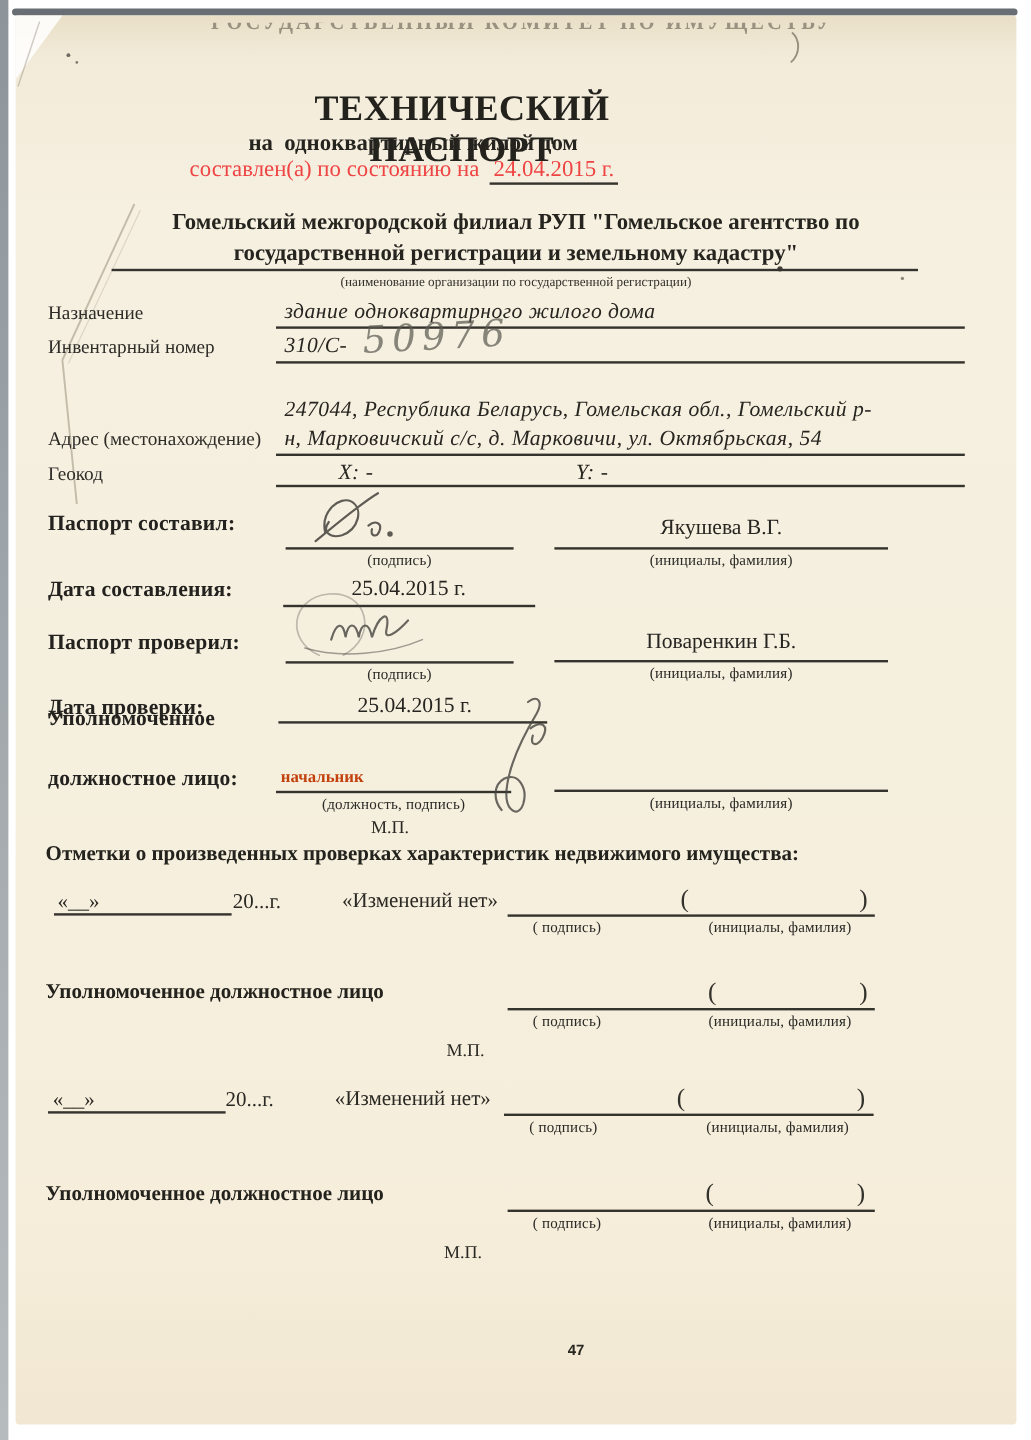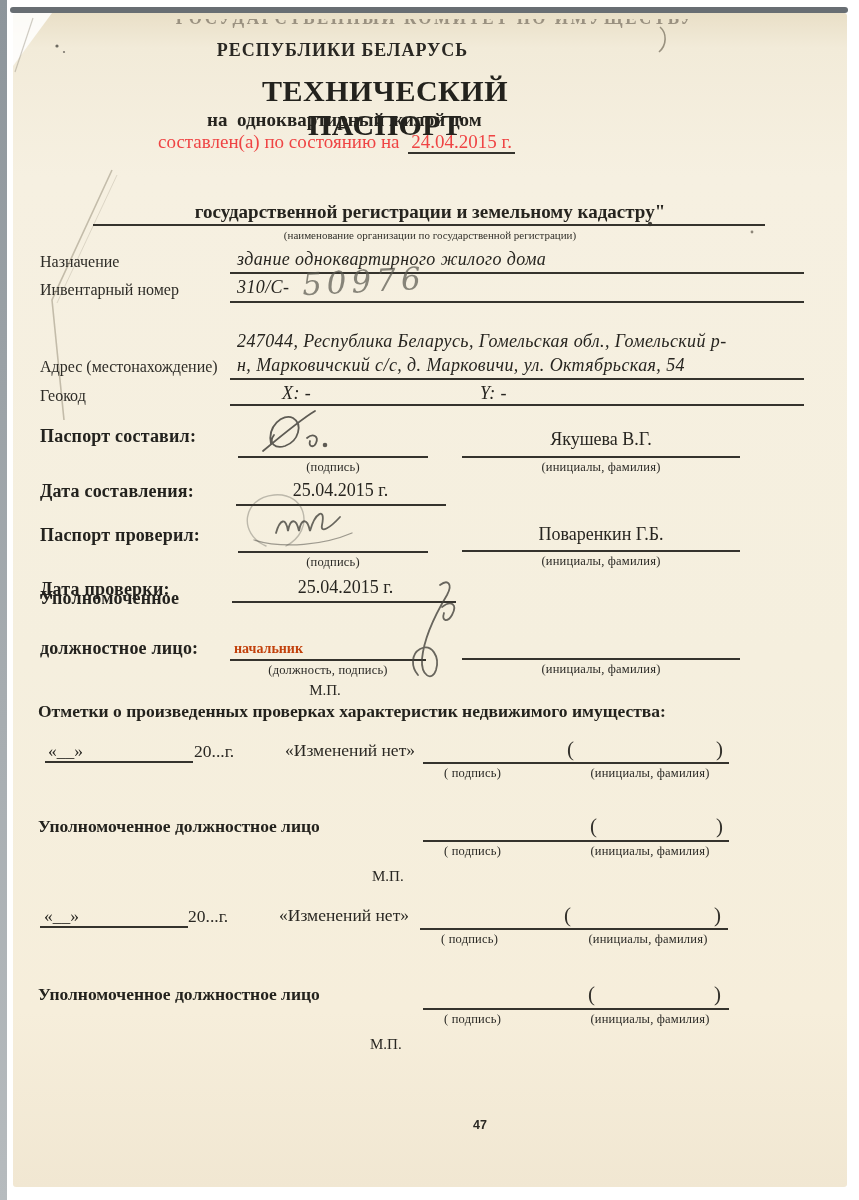--- a/index.html
+++ b/index.html
@@ -38,28 +38,28 @@
     <circle cx="650" cy="224" r="2.2" fill="#45423b"></circle>
     <circle cx="57" cy="46" r="1.6" fill="#6d6a61"></circle>
     <circle cx="64" cy="52" r="1.1" fill="#7c796f"></circle>
     <circle cx="752" cy="232" r="1.4" fill="#8d8679"></circle>
   </svg>
 
   <div class="abs" style="left:163px;top:19px;width:545px;height:13px;overflow:hidden;">
     <span style="display:block;transform:translateY(-11px) scaleY(1.15);font-size:17px;font-weight:bold;
                  letter-spacing:2.5px;color:#9a9180;white-space:nowrap;text-align:center;">ГОСУДАРСТВЕННЫЙ КОМИТЕТ ПО ИМУЩЕСТВУ</span>
   </div>
-  <div class="abs ctr bold" style="left:160px;top:40px;width:365px;font-size:18px;letter-spacing:1px;color:#2a2823;">РЕСПУБЛИКИ БЕЛАРУСЬ</div>
   <div class="abs ctr bold" style="left:185px;top:74px;width:400px;font-size:30px;letter-spacing:.5px;color:#23221d;">ТЕХНИЧЕСКИЙ ПАСПОРТ</div>
   <div class="abs bold" style="left:207px;top:109px;font-size:19px;color:#26241f;white-space:pre;">на  одноквартирный жилой дом</div>
   <div class="abs" style="left:158px;top:131px;font-size:19px;color:#ef4444;">
     <span>составлен(а) по состоянию на</span>
     <span style="border-bottom:2px solid #35332d;padding:0 3px;margin-left:4px;">24.04.2015 г.</span>
   </div>
 
+  <div class="abs ctr bold" style="left:95px;top:175px;width:670px;font-size:19px;color:#26241f;">Гомельский межгородской филиал РУП "Гомельское агентство по</div>
   <div class="abs ctr bold" style="left:95px;top:201px;width:670px;font-size:19px;color:#26241f;">государственной регистрации и земельному кадастру"</div>
   <div class="rule" style="left:93px;top:224px;width:672px;"></div>
   <div class="abs ctr" style="left:95px;top:229px;width:670px;font-size:11px;color:#33312b;">(наименование организации по государственной регистрации)</div>
 
   <div class="abs lbl" style="left:40px;top:253px;">Назначение</div>
   <div class="abs val" style="left:237px;top:249px;">здание одноквартирного жилого дома</div>
   <div class="rule" style="left:230px;top:272px;width:574px;"></div>
 
   <div class="abs lbl" style="left:40px;top:281px;">Инвентарный номер</div>
   <div class="abs val" style="left:237px;top:277px;">310/С-</div>

